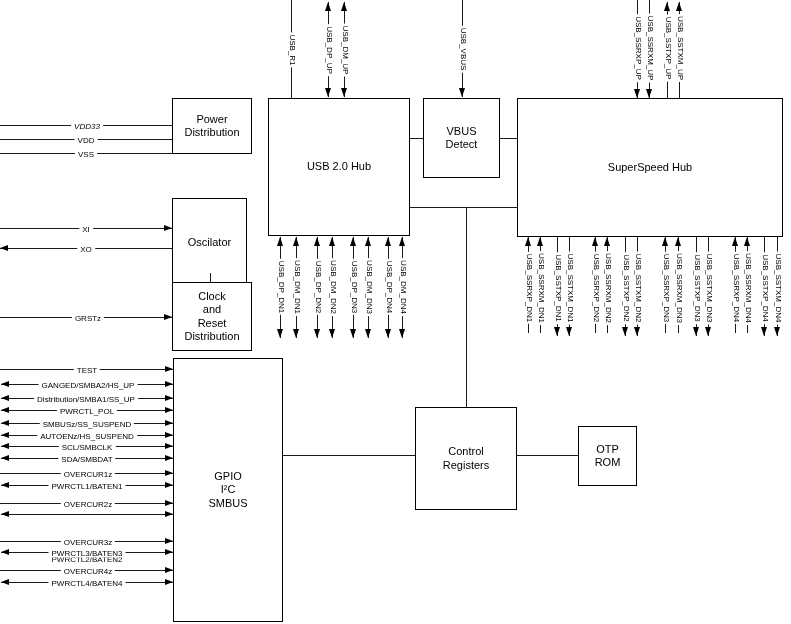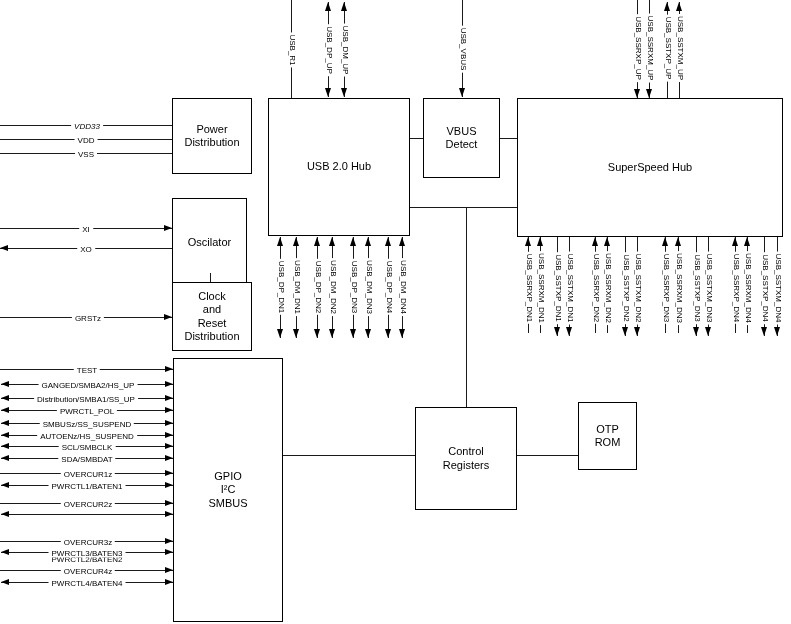--- a/index.html
+++ b/index.html
@@ -18,21 +18,21 @@
   .hlabel{position:absolute;font-size:8px;line-height:9px;background:#fff;padding:0 3px;
           white-space:nowrap;transform:translate(-50%,-50%);}
   .vlabel{position:absolute;font-size:8px;line-height:10px;background:#fff;padding:2px 0;
           white-space:nowrap;writing-mode:vertical-rl;transform:translate(-50%,-50%);}
   .copyright{position:absolute;right:3px;top:606px;font-size:9.5px;color:#4a4a4a;}
 </style>
 </head>
 <body>
 
 <div id="canvas">
-<div class="box" style="left: 172px; top: 98px; width: 80px; height: 76px;">
+<div class="box" style="left: 172px; top: 98px; width: 80px; height: 56px;">
       <div>Power</div>
       <div>Distribution</div>
     </div>
     <div class="box" style="left: 268px; top: 98px; width: 142px; height: 138px;">
       <div>USB 2.0 Hub</div>
     </div>
     <div class="box" style="left: 423px; top: 98px; width: 77px; height: 80px;">
       <div>VBUS</div>
       <div>Detect</div>
     </div>
@@ -50,21 +50,21 @@
     </div>
     <div class="box" style="left: 173px; top: 358px; width: 110px; height: 264px;">
       <div>GPIO</div>
       <div>I²C</div>
       <div>SMBUS</div>
     </div>
     <div class="box" style="left: 415px; top: 407px; width: 102px; height: 103px;">
       <div>Control</div>
       <div>Registers</div>
     </div>
-    <div class="box" style="left: 578px; top: 402px; width: 59px; height: 68px;">
+    <div class="box" style="left: 578px; top: 426px; width: 59px; height: 60px;">
       <div>OTP</div>
       <div>ROM</div>
     </div>
     <div class="hline" style="left: 0px; top: 125px; width: 172px;"></div>
     <div class="hlabel" style="left: 87px; top: 125.5px; font-style: italic;">VDD33</div>
     <div class="hline" style="left: 0px; top: 139px; width: 172px;"></div>
     <div class="hlabel" style="left: 86px; top: 139.5px;">VDD</div>
     <div class="hline" style="left: 0px; top: 153px; width: 172px;"></div>
     <div class="hlabel" style="left: 86px; top: 153.5px;">VSS</div>
     <div class="hline" style="left: 0px; top: 228px; width: 172px;"></div>

